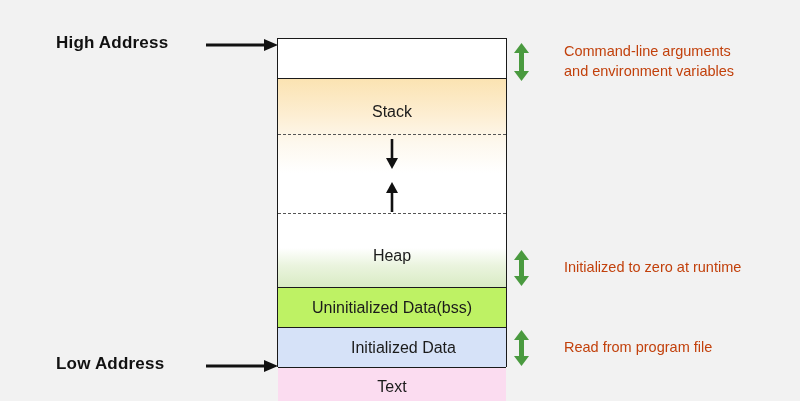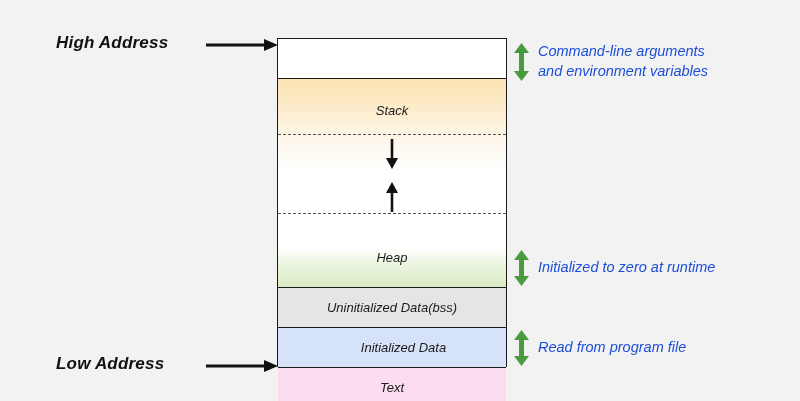--- a/index.html
+++ b/index.html
@@ -13,21 +13,20 @@
     font-family: "Liberation Sans", sans-serif;
     overflow: hidden;
     position: relative;
   }
 
   #diagram-root {
     position: absolute;
     left: 0; top: 0;
     width: 800px;
     height: 395px;
-    font-style: italic;
   }
 
   
   .addr-label {
     position: absolute;
     font-weight: bold;
     font-size: 17px;
     color: #111111;
     letter-spacing: 0.2px;
     white-space: nowrap;
@@ -56,21 +55,21 @@
   }
 
   .seg {
     position: absolute;
     left: 0;
     width: 100%;
     box-sizing: border-box;
     display: flex;
     align-items: center;
     justify-content: center;
-    font-size: 13px;
+    font-size: 16px;
     color: #1b1b1b;
   }
 
   
   #seg-args {
     top: 0;
     height: 40px;
     background: #ffffff;
     border-bottom: 1.5px solid #1a1a1a;
   }
@@ -97,21 +96,21 @@
     height: 40px;
     background: linear-gradient(to bottom, #ffffff 0%, #eaf4de 45%, #d9ebc4 100%);
     border-bottom: 1.5px solid #1a1a1a;
     align-items: flex-end;
     padding-bottom: 22px;
   }
 
   #seg-bss {
     top: 249px;
     height: 40px;
-    background: #e5e5e5;
+    background: #bef264;
     border-bottom: 1.5px solid #1a1a1a;
   }
 
   #seg-data {
     top: 289px;
     height: 40px;
     background: #d6e2f8;
     border-bottom: 1.5px solid #1a1a1a;
     padding-left: 23px;
   }
@@ -148,23 +147,23 @@
   .annotation {
     position: absolute;
     display: flex;
     align-items: center;
   }
   .annot-arrow {
     width: 17px;
     flex: 0 0 17px;
   }
   .annot-text {
-    margin-left: 8px;
+    margin-left: 34px;
     font-size: 14.5px;
-    color: #1d4ed8;
+    color: #c2410c;
     line-height: 1.35;
     white-space: pre-line;
   }
 
   #annot-args    { left: 513px; top: 42px;  }
   #annot-args .annot-arrow { height: 38px; }
   #annot-bss     { left: 513px; top: 250px; }
   #annot-bss .annot-arrow  { height: 36px; }
   #annot-text    { left: 513px; top: 330px; }
   #annot-text .annot-arrow { height: 36px; }

